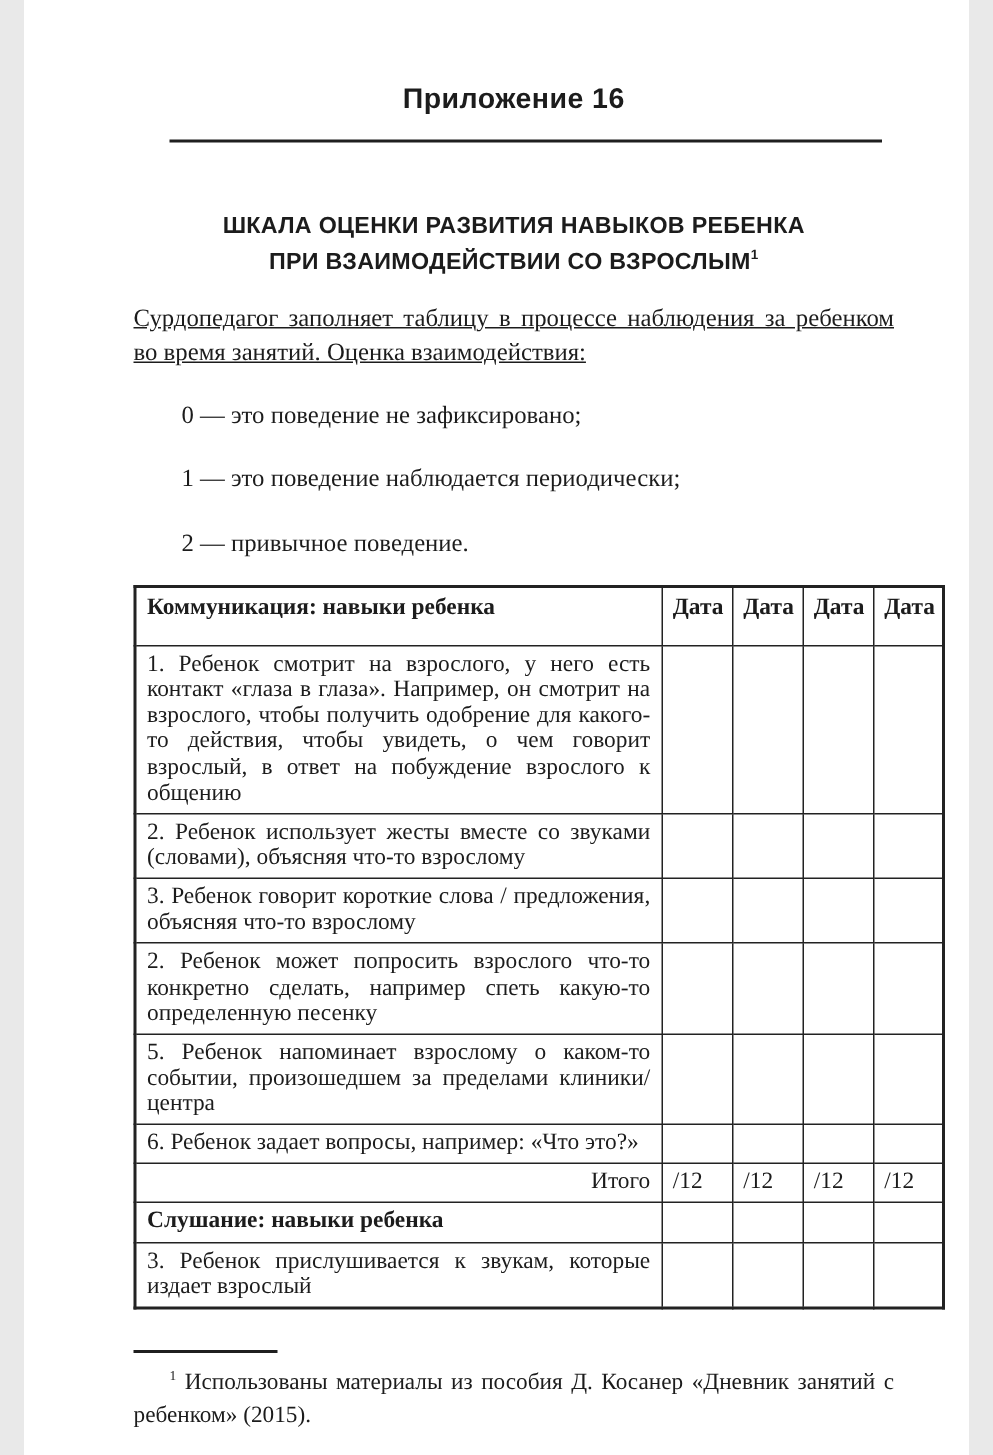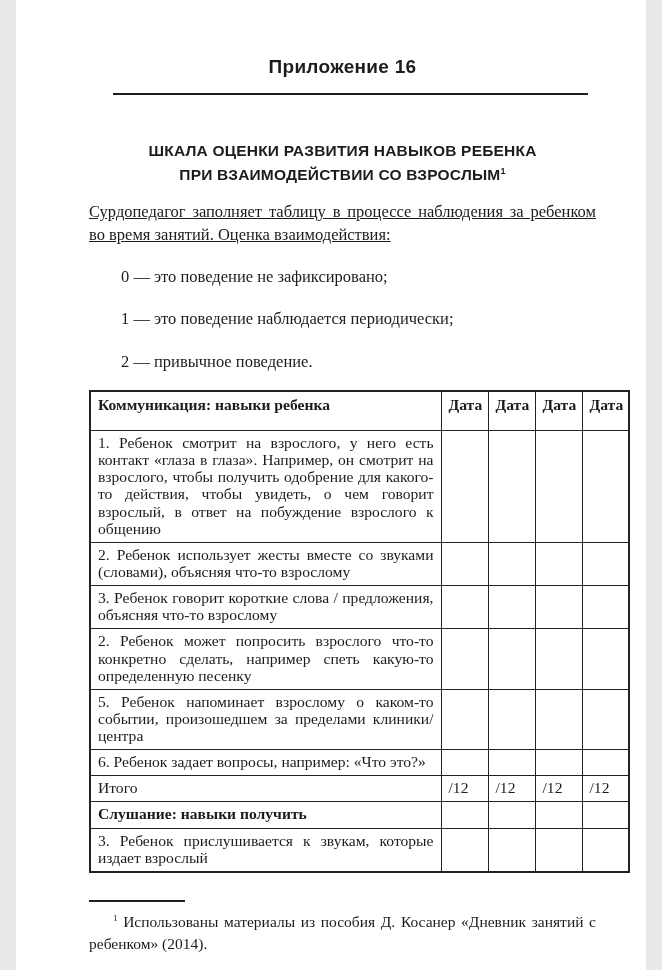--- a/index.html
+++ b/index.html
@@ -171,47 +171,47 @@
 
       <tr>
         <td>6. Ребенок задает вопросы, например: «Что это?»</td>
         <td class="c-date"></td>
         <td class="c-date"></td>
         <td class="c-date"></td>
         <td class="c-date"></td>
       </tr>
 
       <tr class="total-row">
-        <td style="text-align:left;">Итого</td>
+        <td style="text-align:right;">Итого</td>
         <td class="c-date">/12</td>
         <td class="c-date">/12</td>
         <td class="c-date">/12</td>
         <td class="c-date">/12</td>
       </tr>
 
       <tr class="section-row">
-        <td>Слушание: навыки получить</td>
+        <td>Слушание: навыки ребенка</td>
         <td class="c-date"></td>
         <td class="c-date"></td>
         <td class="c-date"></td>
         <td class="c-date"></td>
       </tr>
 
       <tr>
         <td>3. Ребенок прислушивается к звукам, которые издает взрослый</td>
         <td class="c-date"></td>
         <td class="c-date"></td>
         <td class="c-date"></td>
         <td class="c-date"></td>
       </tr>
     </tbody>
   </table>
 
   <hr class="footnote-rule">
 
   <p class="footnote">
     <sup>1</sup>
-    <span>Использованы материалы из пособия Д. Косанер «Дневник занятий с ребенком» (2014).</span>
+    <span>Использованы материалы из пособия Д. Косанер «Дневник занятий с ребенком» (2015).</span>
   </p>
 
   <div class="page-number">230</div>
 
 </div>
 
 </body></html>

